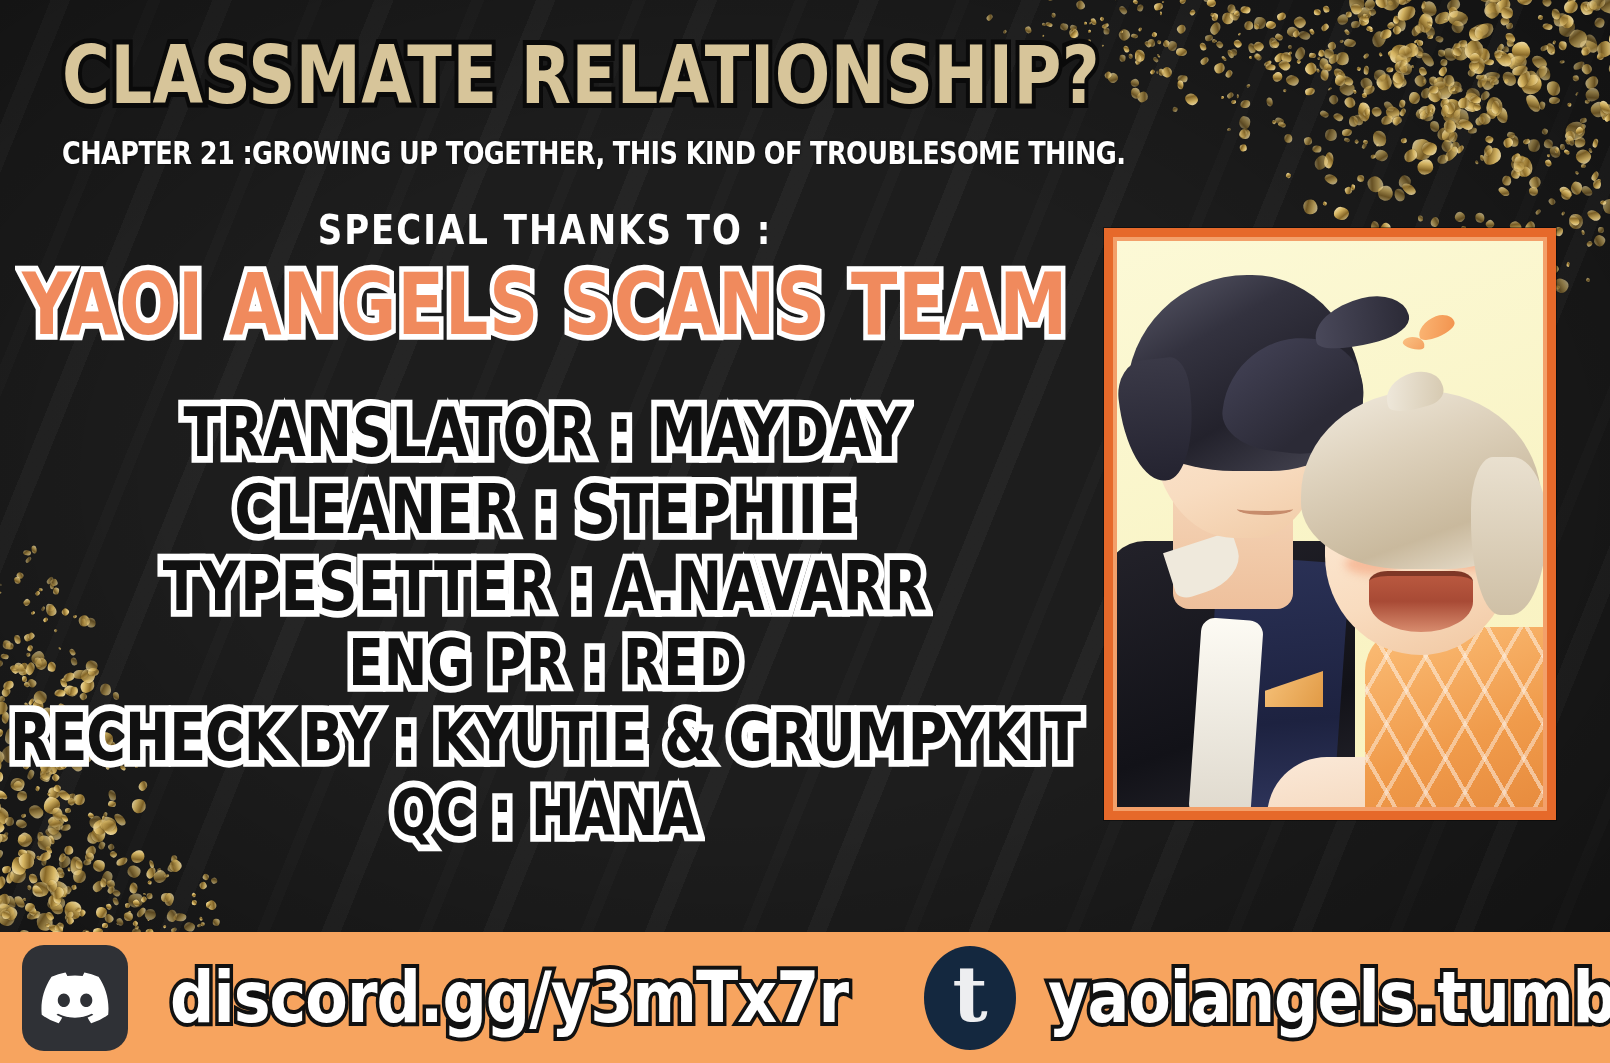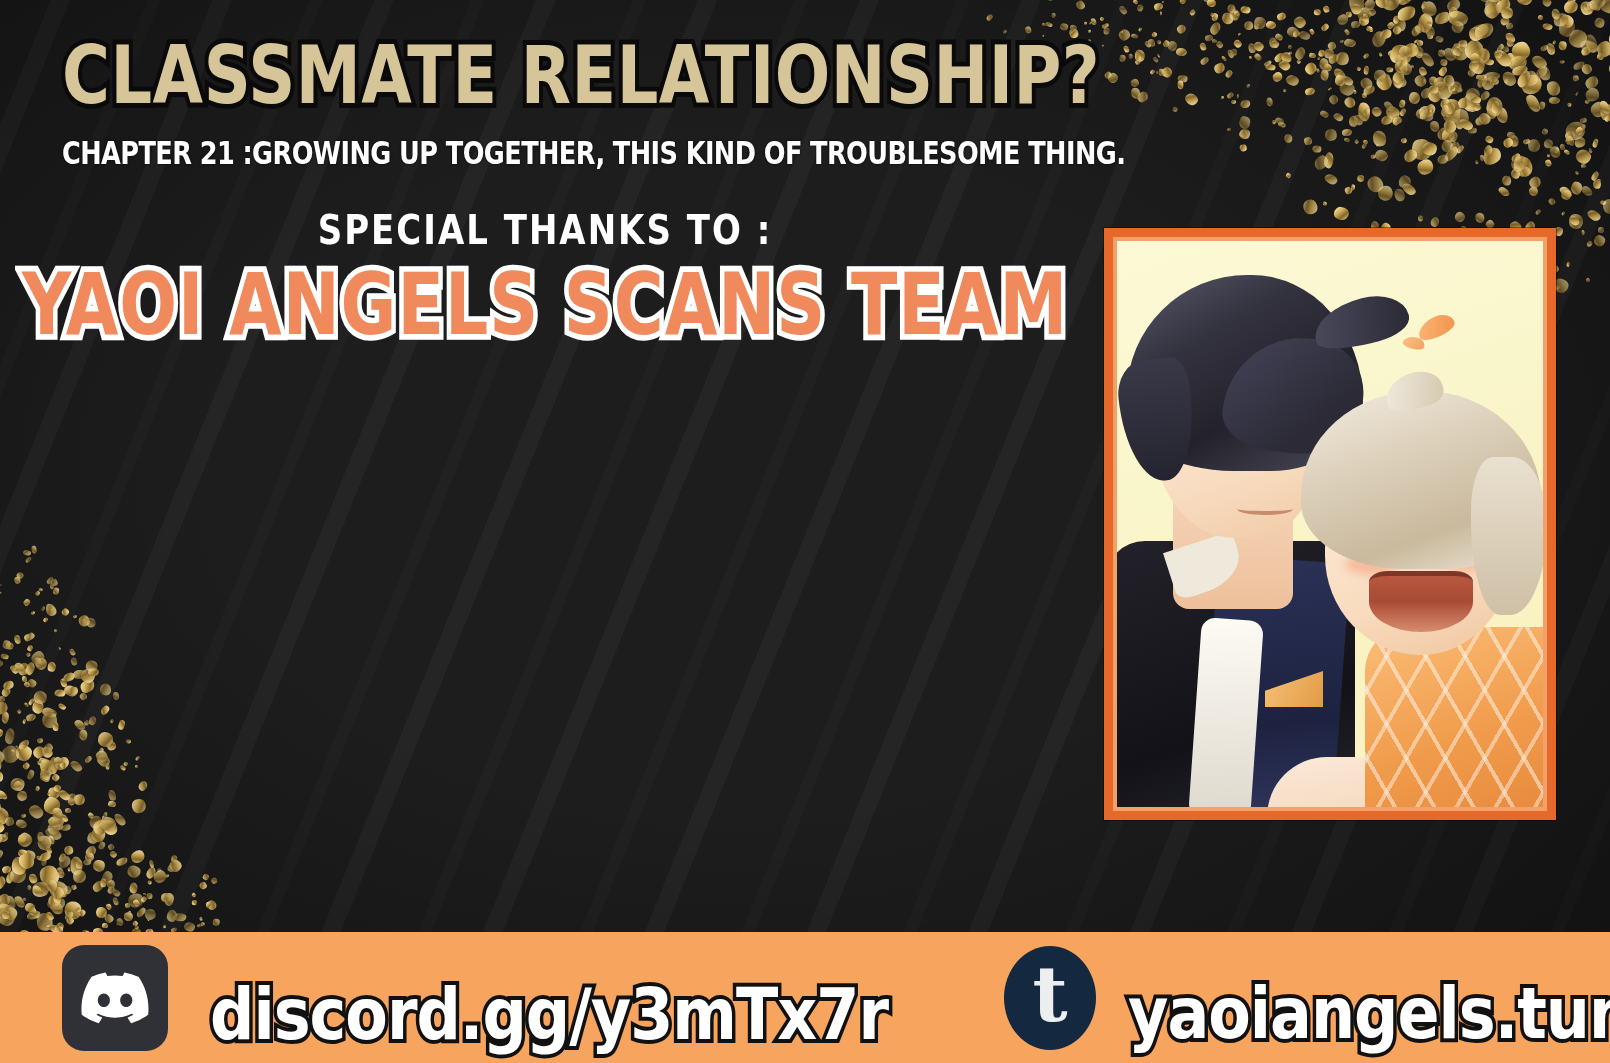--- a/index.html
+++ b/index.html
@@ -296,21 +296,21 @@
     background:linear-gradient(170deg,#fbe9d8,#f2d2b4);
     border-radius:60px 40px 0 0;
   }
 
   
   .footer{
     position:absolute;left:0;top:932px;width:1610px;height:131px;
     background:#f7a45f;
     display:flex;align-items:center;
   }
-  .f-item{display:flex;align-items:flex-end;padding-left:40px;}
+  .f-item{display:flex;align-items:center;}
   .discord-badge{
     width:106px;height:106px;margin-left:22px;
     background:#2f3136;border-radius:22px;
     display:flex;align-items:center;justify-content:center;
   }
   .tumblr-badge{
     width:92px;height:104px;margin-left:18px;
     background:#14283f;border-radius:50%;
     display:flex;align-items:center;justify-content:center;
   }
@@ -1239,20 +1239,28 @@
       <div class="flake" style="left: 124.6px; top: 902.6px; width: 4.7px; height: 5px; transform: rotate(341deg); opacity: 0.83;"></div>
     </div>
 
   <div class="left-col">
     <div class="series-title">CLASSMATE RELATIONSHIP?</div>
     <div class="chapter-line">CHAPTER 21 :GROWING UP TOGETHER, THIS KIND OF TROUBLESOME THING.</div>
 
     <div class="thanks-label">SPECIAL THANKS TO :</div>
     <div class="team-name">YAOI ANGELS SCANS TEAM</div>
 
+    <div class="credits">
+      <div class="credit-line">TRANSLATOR : MAYDAY</div>
+      <div class="credit-line">CLEANER : STEPHIIE</div>
+      <div class="credit-line">TYPESETTER : A.NAVARR</div>
+      <div class="credit-line small">ENG PR : RED</div>
+      <div class="credit-line wide">RECHECK BY : KYUTIE &amp;  GRUMPYKIT</div>
+      <div class="credit-line small">QC : HANA</div>
+    </div>
   </div>
 
   <div class="art-frame">
     <div class="art-inner">
       <div class="art-bg"></div>
       <div class="petal"></div>
       <div class="petal p2"></div>
 
       <div class="ch-a-jacket"></div>
       <div class="ch-a-shirt"></div>

